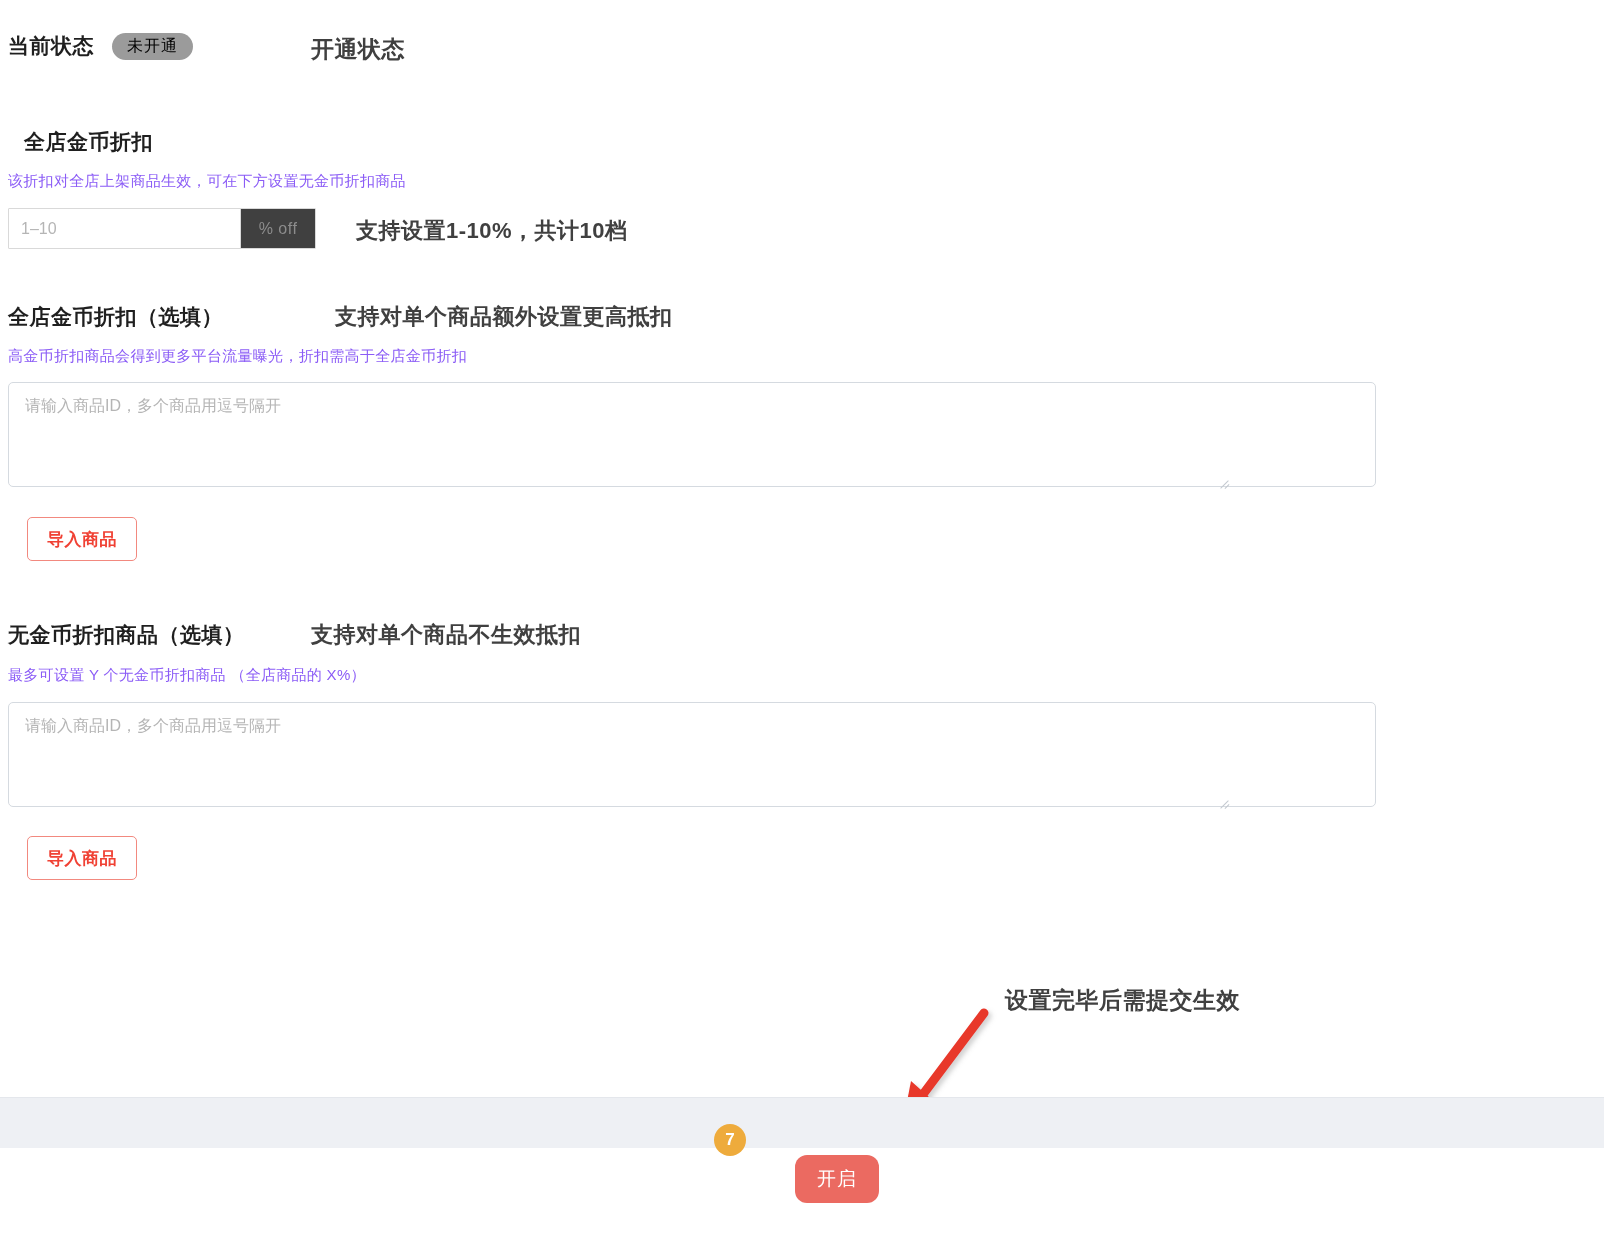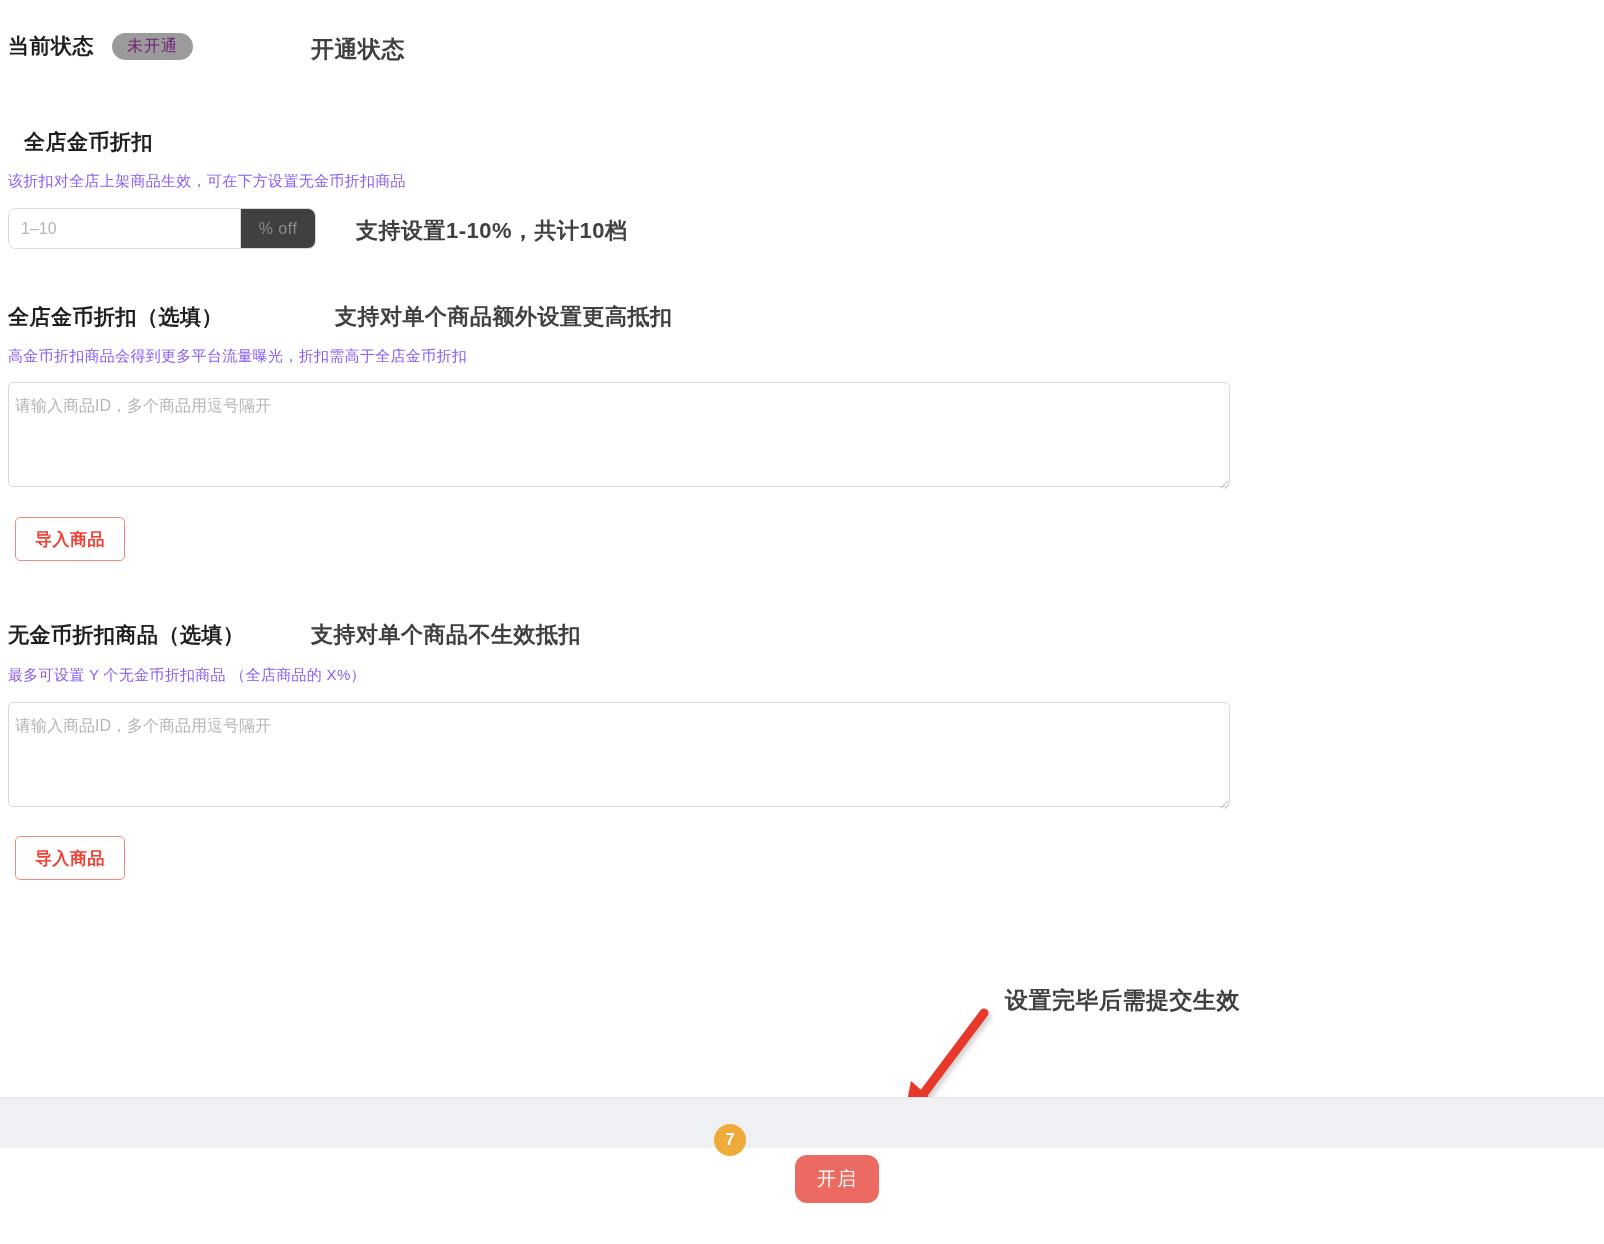--- a/index.html
+++ b/index.html
@@ -44,21 +44,21 @@
   }
   .status-label {
     font-size: 21px;
     font-weight: 700;
     color: #1f1f1f;
     letter-spacing: 0.5px;
   }
   .status-pill {
     margin-left: 18px;
     background: #9b9b9b;
-    color: #701a75;
+    color: #000000;
     border-radius: 16px;
     padding: 5px 15px 6px;
     font-size: 16px;
     line-height: 1;
     letter-spacing: 1px;
     font-weight: 400;
   }
 
   
   .sec-title {
@@ -79,21 +79,21 @@
 
   
   .pct-group {
     position: absolute;
     left: 0;
     top: 208px;
     display: flex;
     width: 308px;
     height: 41px;
     border: 1px solid #d9d9d9;
-    border-radius: 8px;
+    border-radius: 1px;
     overflow: hidden;
     background: #fff;
   }
   .pct-input {
     flex: 1 1 auto;
     border: none;
     outline: none;
     background: #ffffff;
     font-size: 16px;
     color: #333;
@@ -110,26 +110,26 @@
     justify-content: center;
     font-size: 16px;
     color: #8c8c8c;
     letter-spacing: 0.5px;
   }
 
   
   .ta-box {
     position: absolute;
     left: 0;
-    width: 1222px;
+    width: 1368px;
     height: 105px;
     border: 1px solid #d5dae0;
     border-radius: 5px;
     background: #fff;
-    padding: 11px 6px;
+    padding: 11px 16px;
     font-size: 16px;
     color: #333;
     font-family: inherit;
     outline: none;
     resize: none;
     line-height: 1.5;
     overflow: hidden;
   }
   .ta-box::placeholder { color: #b5b5b5; }
   .ta-grip {
@@ -151,21 +151,21 @@
     transform: rotate(-45deg);
   }
   .ta-grip::after {
     width: 6px; right: 0; bottom: 0px;
     transform: rotate(-45deg);
   }
 
   
   .import-btn {
     position: absolute;
-    left: 7px;
+    left: 19px;
     width: 110px;
     height: 44px;
     border: 1px solid #f2897f;
     border-radius: 5px;
     background: #ffffff;
     color: #f04134;
     font-size: 17px;
     font-weight: 700;
     font-family: inherit;
     letter-spacing: 0.5px;

